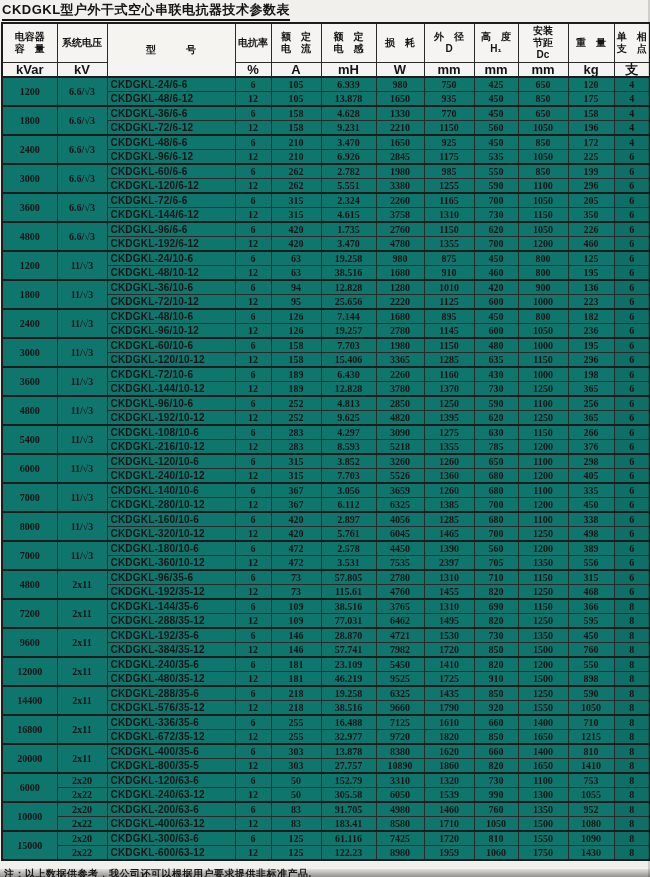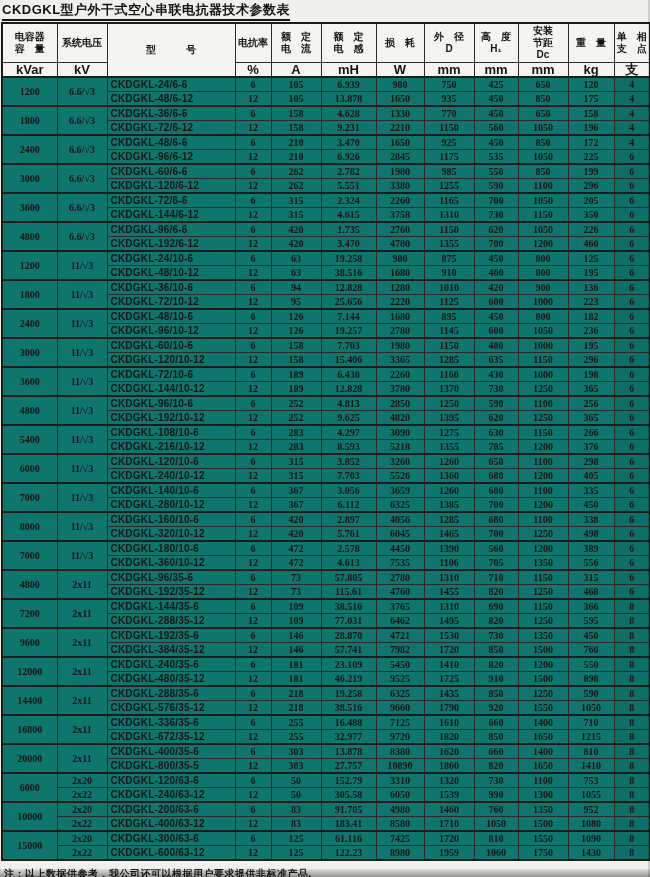--- a/index.html
+++ b/index.html
@@ -581,23 +581,23 @@
           <td>1390</td>
           <td>560</td>
           <td>1200</td>
           <td>389</td>
           <td class="last">6</td>
         </tr>
         <tr>
           <td class="model">CKDGKL-360/10-12</td>
           <td>12</td>
           <td>472</td>
-          <td>4.613</td>
+          <td>3.531</td>
           <td>7535</td>
-          <td>1106</td>
+          <td>2397</td>
           <td>705</td>
           <td>1350</td>
           <td>556</td>
           <td class="last">6</td>
         </tr>
         <tr class="group-start">
           <td rowspan="2">4800</td>
           <td rowspan="2">2x11</td>
           <td class="model">CKDGKL-96/35-6</td>
           <td>6</td>

